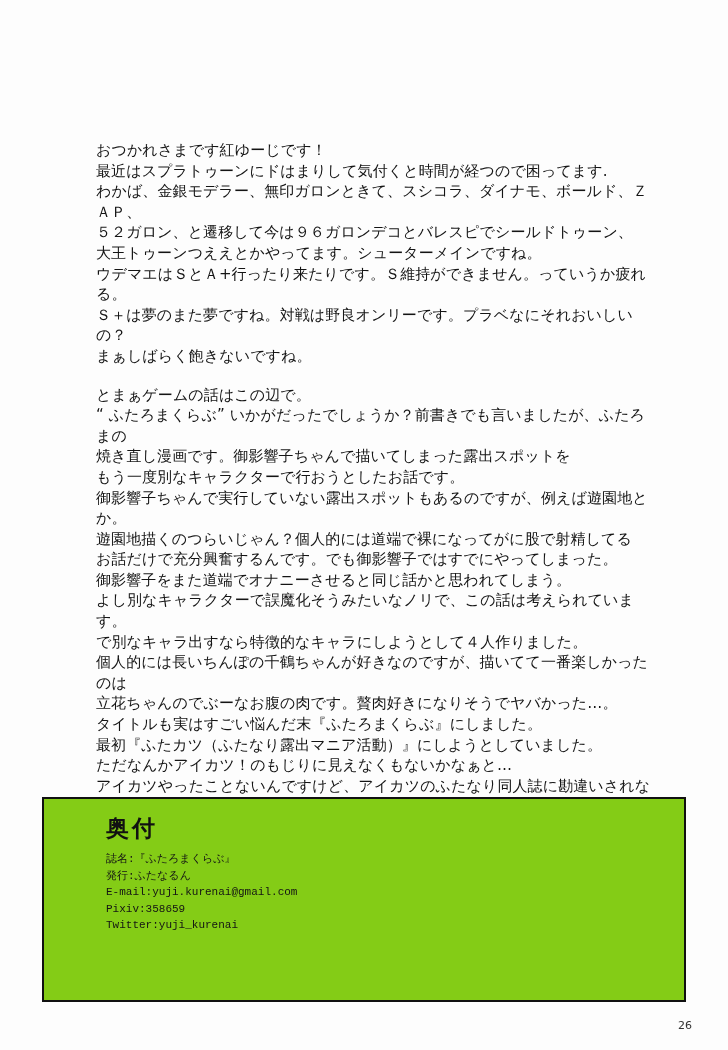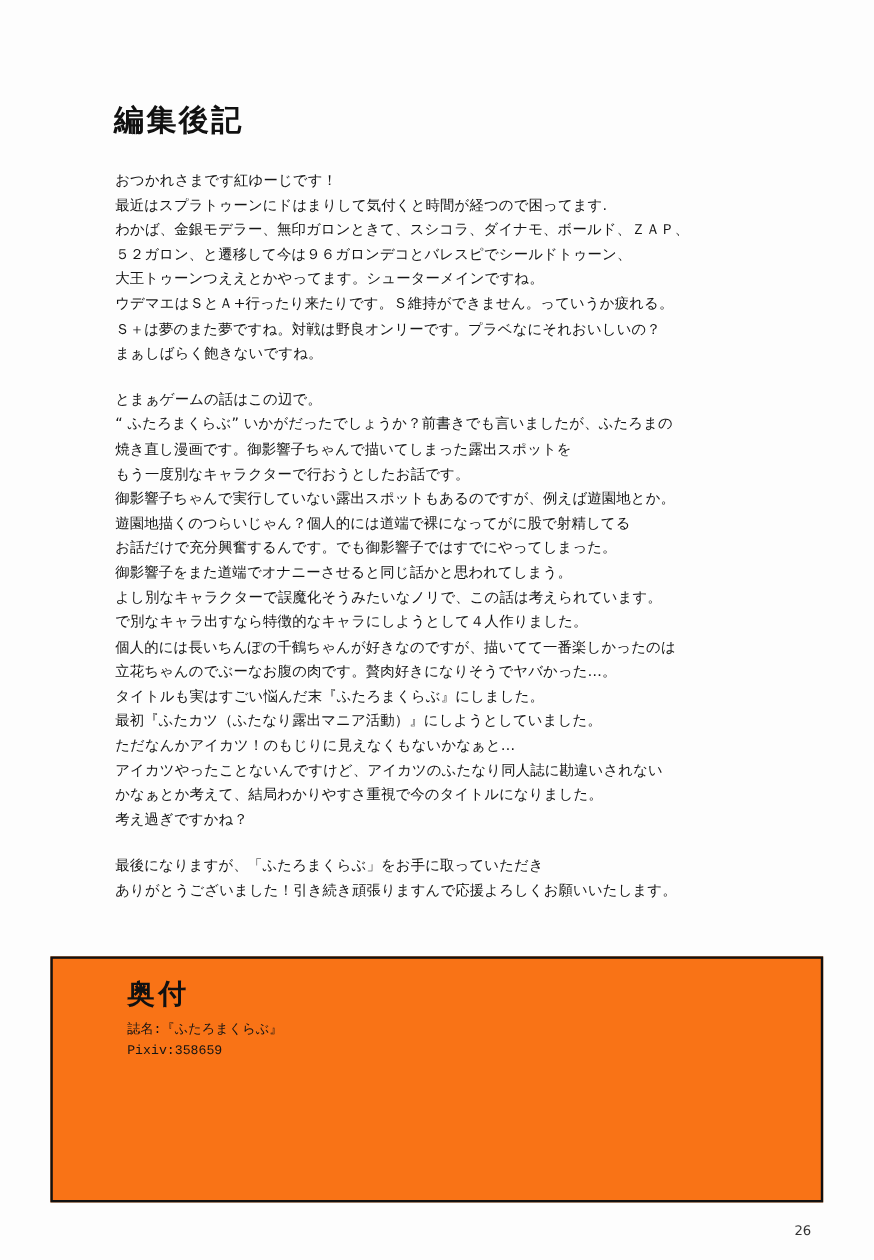--- a/index.html
+++ b/index.html
@@ -33,40 +33,40 @@
     color: #111;
   }
 
   
   .body-text {
     position: absolute;
     left: 96px;
     top: 140px;
     width: 560px;
     font-family: "DejaVu Sans", sans-serif;
-    font-size: 12px;
+    font-size: 15px;
     line-height: 20.6px;
     color: #141414;
     letter-spacing: 0.1px;
   }
   .para {
     margin: 0 0 18px 0;
     white-space: pre-wrap;
   }
   .para:last-child { margin-bottom: 0; }
 
   
   .colophon {
     position: absolute;
     left: 42px;
     top: 797px;
     width: 644px;
     height: 205px;
     border: 2px solid #111;
-    background: #f97316;
+    background: #84cc16;
     box-sizing: border-box;
   }
   .colophon-title {
     position: absolute;
     left: 62px;
     top: 14px;
     font-size: 23px;
     font-weight: 700;
     letter-spacing: 3px;
     color: #111;
@@ -79,33 +79,32 @@
     font-size: 11px;
     line-height: 16.6px;
     color: #141414;
     letter-spacing: 0px;
   }
   .colophon-lines div { white-space: pre; }
 
   
   .page-number {
     position: absolute;
-    right: 52px;
+    right: 36px;
     bottom: 18px;
     font-family: "DejaVu Sans", sans-serif;
     font-size: 11px;
     color: #333;
   }
 </style>
 </head>
 <body>
 
 <div class="page">
 
-  <h1 class="afterword-title">編集後記</h1>
 
   <div class="body-text">
     <p class="para">おつかれさまです紅ゆーじです！
 最近はスプラトゥーンにドはまりして気付くと時間が経つので困ってます.
 わかば、金銀モデラー、無印ガロンときて、スシコラ、ダイナモ、ボールド、ＺＡＰ、
 ５２ガロン、と遷移して今は９６ガロンデコとバレスピでシールドトゥーン、
 大王トゥーンつええとかやってます。シューターメインですね。
 ウデマエはＳとＡ+行ったり来たりです。Ｓ維持ができません。っていうか疲れる。
 Ｓ＋は夢のまた夢ですね。対戦は野良オンリーです。プラベなにそれおいしいの？
 まぁしばらく飽きないですね。</p>
@@ -128,19 +127,22 @@
 かなぁとか考えて、結局わかりやすさ重視で今のタイトルになりました。
 考え過ぎですかね？</p>
     <p class="para">最後になりますが、「ふたろまくらぶ」をお手に取っていただき
 ありがとうございました！引き続き頑張りますんで応援よろしくお願いいたします。</p>
   </div>
 
   <div class="colophon">
     <div class="colophon-title">奥付</div>
     <div class="colophon-lines">
       <div>誌名:『ふたろまくらぶ』</div>
+      <div>発行:ふたなるん</div>
+      <div>E-mail:yuji.kurenai@gmail.com</div>
       <div>Pixiv:358659</div>
+      <div>Twitter:yuji_kurenai</div>
     </div>
   </div>
 
   <div class="page-number">26</div>
 
 </div>
 
 </body></html>

